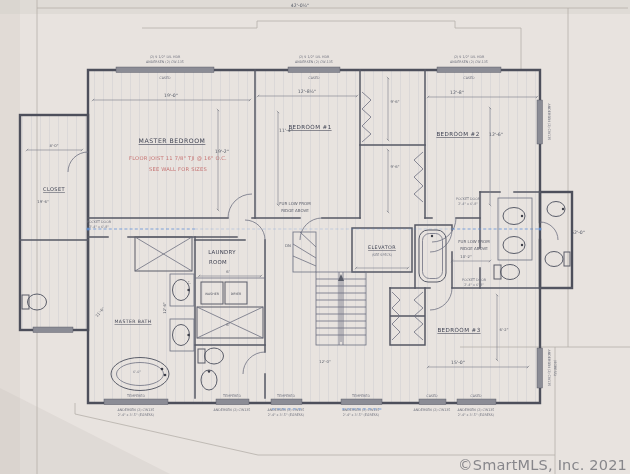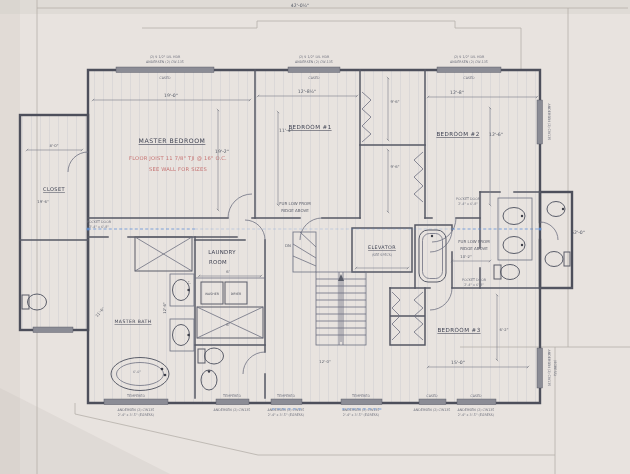--- a/index.html
+++ b/index.html
@@ -304,13 +304,14 @@
     <text class="dl-s" x="228" y="326">6'</text>
     <text class="dl-s" transform="rotate(-90 191 283)" x="191" y="283">7'</text>
     <text class="dl-s" transform="rotate(-48 101 313)" x="101" y="313">11'-6"</text>
     <text class="dl-s" transform="rotate(-90 166 308)" x="166" y="308">12'-6"</text>
     <text class="dl-s" x="325" y="363">12'-0"</text>
     <text class="tiny" x="137" y="373">6'-0"</text>
     <line class="dim" x1="356" y1="268" x2="408" y2="268"></line>
   </g>
 </svg>
 
+<div class="watermark">©SmartMLS, Inc. 2021</div>
 </div>
 
 </body></html>

